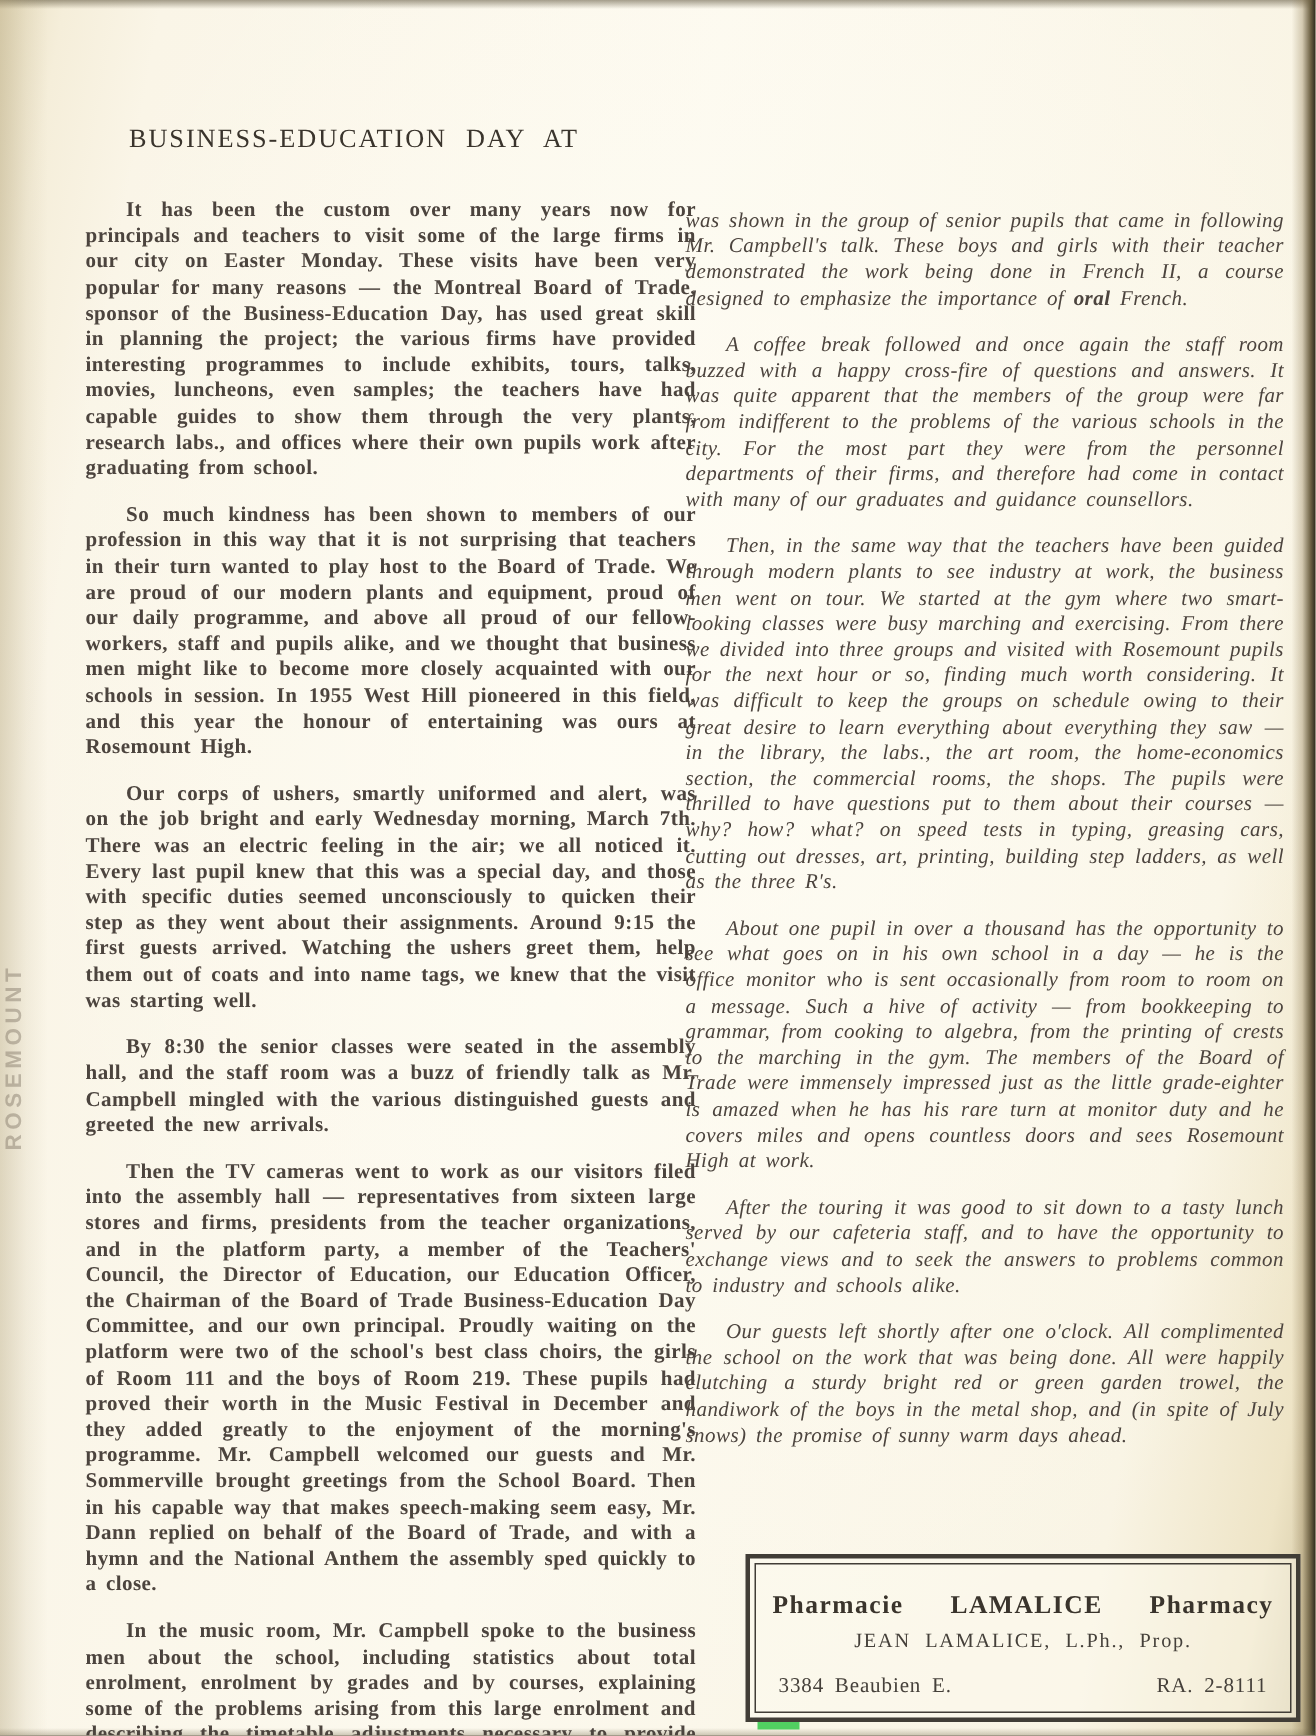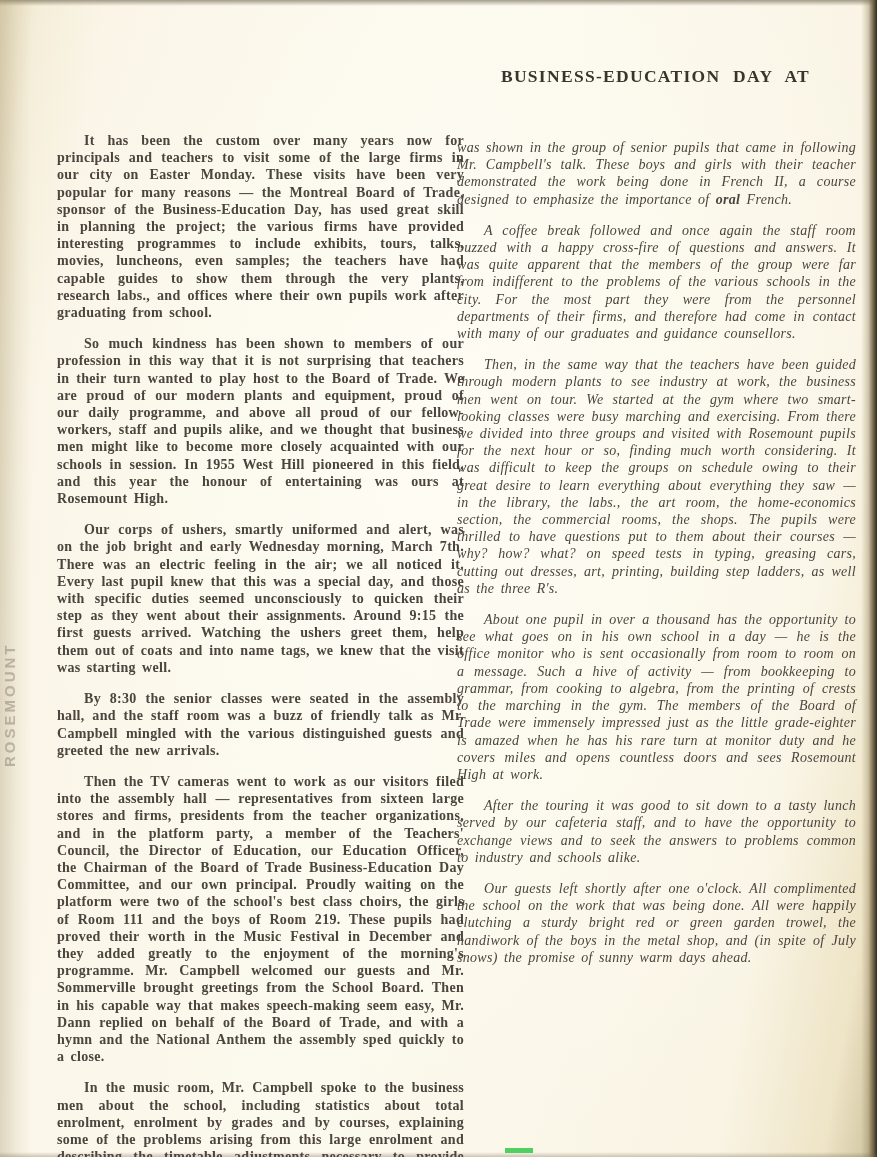--- a/index.html
+++ b/index.html
@@ -28,22 +28,22 @@
     position:absolute; left:1px; top:552px; height:215px; width:18px;
     writing-mode:vertical-rl; transform:rotate(180deg);
     font-family:"Liberation Sans","DejaVu Sans",sans-serif;
     font-weight:bold; font-size:15px; letter-spacing:3px;
     color:rgba(128,118,102,.45);
     user-select:none;
   }
 
   .page-title {
     position:absolute; top:66px; left:70px; width:740px;
-    margin:0; text-align:right;
-    font-size:17.5px; font-weight:bold; line-height:21px;
+    margin:16px; text-align:left;
+    font-size:17.5px; font-weight:normal; line-height:21px;
     letter-spacing:1.3px; word-spacing:7px;
     color:#3a342c;
   }
 
   .col { position:absolute; }
   .col-left  { left:57px;  top:132px; width:407px;font-weight:bold; }
   .col-right { left:457px; top:139px; width:399px;font-style:italic; }
 
   .col p {
     margin:0 0 14px 0;
@@ -115,16 +115,26 @@
 
   <div class="col col-right">
     <p class="no-indent"><span>was shown in the group of senior pupils that came in following Mr. Campbell's talk. These boys and girls with their teacher demonstrated the work being done in French II, a course designed to emphasize the importance of </span><b>oral</b><span> French.</span></p>
     <p>A coffee break followed and once again the staff room buzzed with a happy cross-fire of questions and answers. It was quite apparent that the members of the group were far from indifferent to the problems of the various schools in the city. For the most part they were from the personnel departments of their firms, and therefore had come in contact with many of our graduates and guidance counsellors.</p>
     <p>Then, in the same way that the teachers have been guided through modern plants to see industry at work, the business men went on tour. We started at the gym where two smart-looking classes were busy marching and exercising. From there we divided into three groups and visited with Rosemount pupils for the next hour or so, finding much worth considering. It was difficult to keep the groups on schedule owing to their great desire to learn everything about everything they saw — in the library, the labs., the art room, the home-economics section, the commercial rooms, the shops. The pupils were thrilled to have questions put to them about their courses — why? how? what? on speed tests in typing, greasing cars, cutting out dresses, art, printing, building step ladders, as well as the three R's.</p>
     <p>About one pupil in over a thousand has the opportunity to see what goes on in his own school in a day — he is the office monitor who is sent occasionally from room to room on a message. Such a hive of activity — from bookkeeping to grammar, from cooking to algebra, from the printing of crests to the marching in the gym. The members of the Board of Trade were immensely impressed just as the little grade-eighter is amazed when he has his rare turn at monitor duty and he covers miles and opens countless doors and sees Rosemount High at work.</p>
     <p>After the touring it was good to sit down to a tasty lunch served by our cafeteria staff, and to have the opportunity to exchange views and to seek the answers to problems common to industry and schools alike.</p>
     <p>Our guests left shortly after one o'clock. All complimented the school on the work that was being done. All were happily clutching a sturdy bright red or green garden trowel, the handiwork of the boys in the metal shop, and (in spite of July snows) the promise of sunny warm days ahead.</p>
   </div>
 
+  <div class="ad-box">
+    <div class="ad-inner">
+      <div class="ad-title">Pharmacie LAMALICE Pharmacy</div>
+      <div class="ad-prop">JEAN LAMALICE, L.Ph., Prop.</div>
+      <div class="ad-bottom">
+        <span>3384 Beaubien E.</span>
+        <span>RA. 2-8111</span>
+      </div>
+    </div>
+  </div>
 
   <div class="green-mark"></div>
 
 </div>
 
 </body></html>

